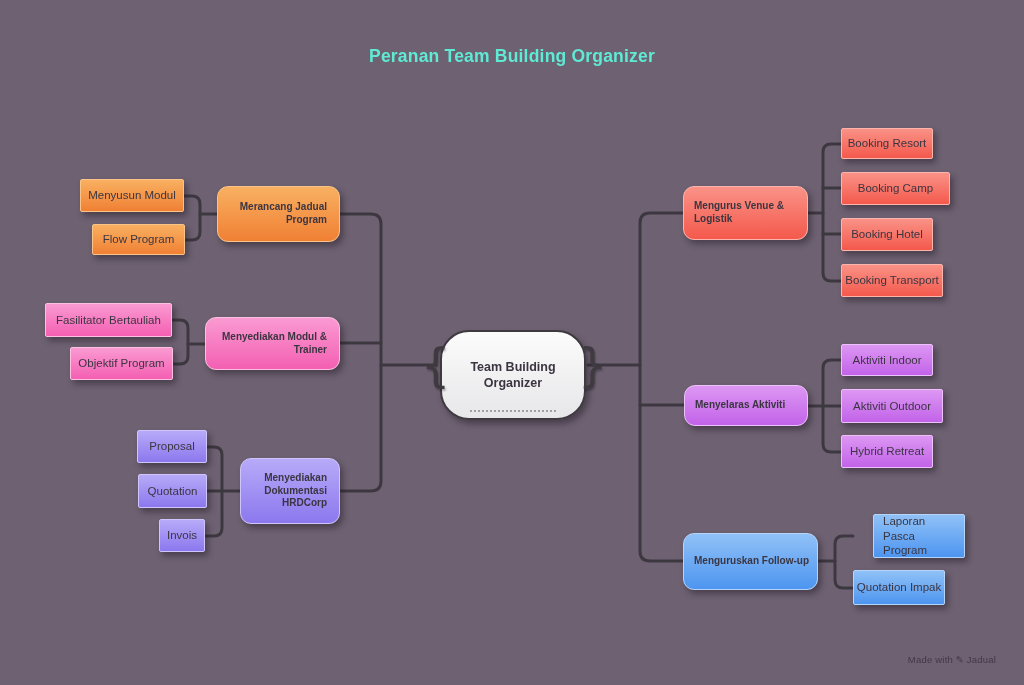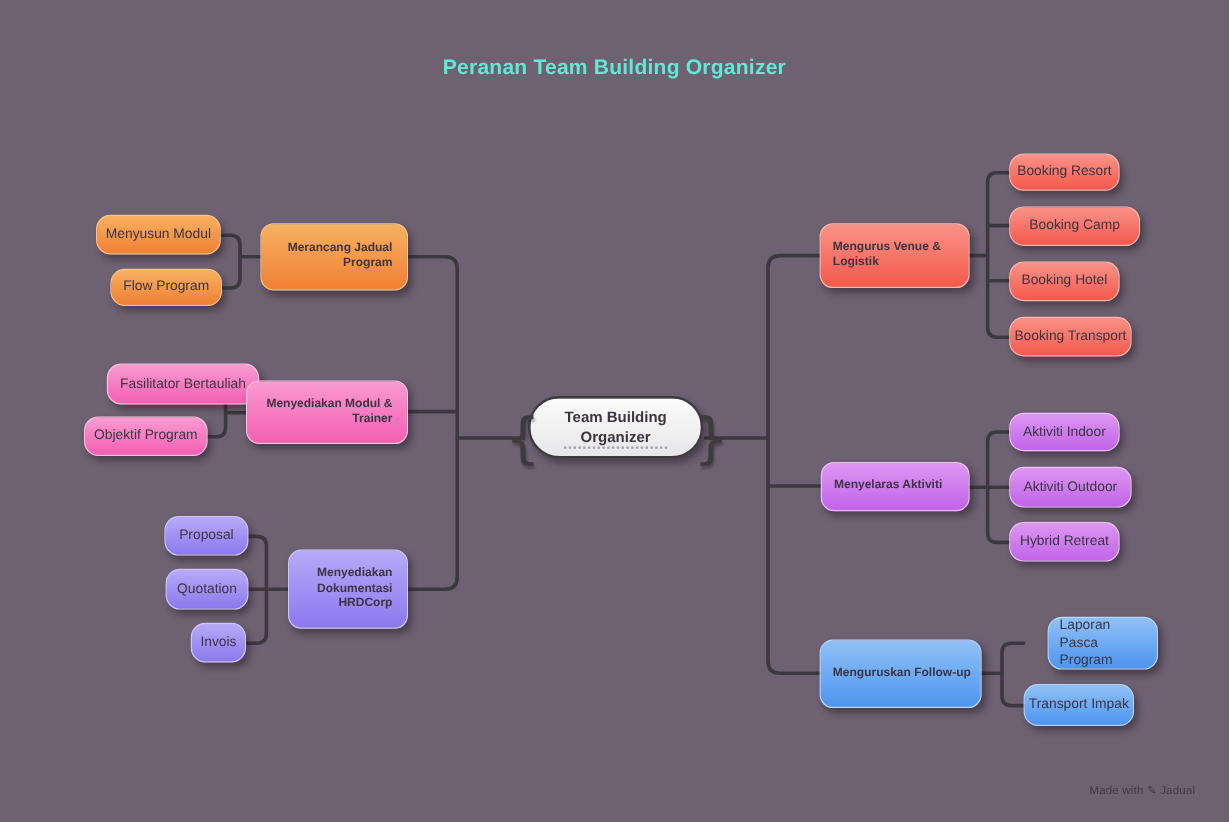--- a/index.html
+++ b/index.html
@@ -11,21 +11,21 @@
   .stage{position:absolute;inset:0;width:1024px;height:685px;}
   .title{
     position:absolute;top:46px;left:0;right:0;text-align:center;
     font-size:17.5px;font-weight:bold;color:#5eead4;letter-spacing:.2px;
   }
   svg.wires{position:absolute;top:0;left:0;pointer-events:none;}
   svg.wires path{fill:none;stroke:#3D3840;stroke-width:3;stroke-linecap:round;}
   .node{
     position:absolute;box-sizing:border-box;
     display:flex;align-items:center;justify-content:center;
-    border-radius:12px;text-align:center;
+    border-radius:2px;text-align:center;
     color:#3B3541;font-size:11.5px;line-height:1.28;
     box-shadow:3px 4px 6px rgba(28,20,32,.45);
     padding:4px 8px;
   }
   .child{white-space:nowrap;}
   .wrap{white-space:normal;}
   .parent{font-weight:bold;font-size:10px;border-radius:11px;}
   .align-r{justify-content:flex-end;text-align:right;padding-right:12px;padding-left:6px;}
   .align-l{justify-content:flex-start;text-align:left;padding-left:10px;padding-right:4px;}
   .align-l-child{justify-content:center;text-align:left;padding-left:9px;margin-left:20px;}
@@ -95,21 +95,21 @@
   <div class="node child orange" style="left:80px;top:179px;width:104px;height:33px;justify-content:center;">
     <span>Menyusun Modul</span>
   </div>
   <div class="node child orange" style="left:92px;top:224px;width:93px;height:31px;">
     <span>Flow Program</span>
   </div>
   <div class="node parent align-r orange" style="left:217px;top:186px;width:123px;height:56px;">
     <span>Merancang Jadual Program</span>
   </div>
 
-  <div class="node child pink" style="left:45px;top:303px;width:127px;height:34px;margin-left:44px;">
+  <div class="node child pink" style="left:45px;top:303px;width:127px;height:34px;">
     <span>Fasilitator Bertauliah</span>
   </div>
   <div class="node child pink" style="left:70px;top:347px;width:103px;height:33px;">
     <span>Objektif Program</span>
   </div>
   <div class="node parent align-r pink" style="left:205px;top:317px;width:135px;height:53px;">
     <span>Menyediakan Modul &amp; Trainer</span>
   </div>
 
   <div class="node child purple" style="left:137px;top:430px;width:70px;height:33px;">
@@ -118,21 +118,21 @@
   <div class="node child purple" style="left:138px;top:474px;width:69px;height:34px;">
     <span>Quotation</span>
   </div>
   <div class="node child purple" style="left:159px;top:519px;width:46px;height:33px;">
     <span>Invois</span>
   </div>
   <div class="node parent align-r purple" style="left:240px;top:458px;width:100px;height:66px;">
     <span>Menyediakan Dokumentasi HRDCorp</span>
   </div>
 
-  <div class="node center-node" style="left:440px;top:330px;width:146px;height:52px;border-radius:29px;">
+  <div class="node center-node" style="left:440px;top:330px;width:146px;height:90px;border-radius:29px;">
     <span>Team Building Organizer</span>
     <span class="center-dots"></span>
   </div>
   <span class="brace" style="left:421px;top:336px;">{</span>
   <span class="brace" style="left:578px;top:336px;">}</span>
 
   <div class="node parent align-l salmon" style="left:683px;top:186px;width:125px;height:54px;">
     <span>Mengurus Venue &amp; Logistik</span>
   </div>
   <div class="node child salmon" style="left:841px;top:128px;width:92px;height:31px;">
@@ -161,17 +161,17 @@
     <span>Hybrid Retreat</span>
   </div>
 
   <div class="node parent align-l blue" style="left:683px;top:533px;width:135px;height:57px;">
     <span>Menguruskan Follow-up</span>
   </div>
   <div class="node child wrap align-l-child blue" style="left:853px;top:514px;width:92px;height:44px;">
     <span>Laporan Pasca Program</span>
   </div>
   <div class="node child blue" style="left:853px;top:570px;width:92px;height:35px;">
-    <span>Transport Impak</span>
+    <span>Quotation Impak</span>
   </div>
 
   <div class="watermark">Made with ✎ Jadual</div>
 </div>
 
 </body></html>

